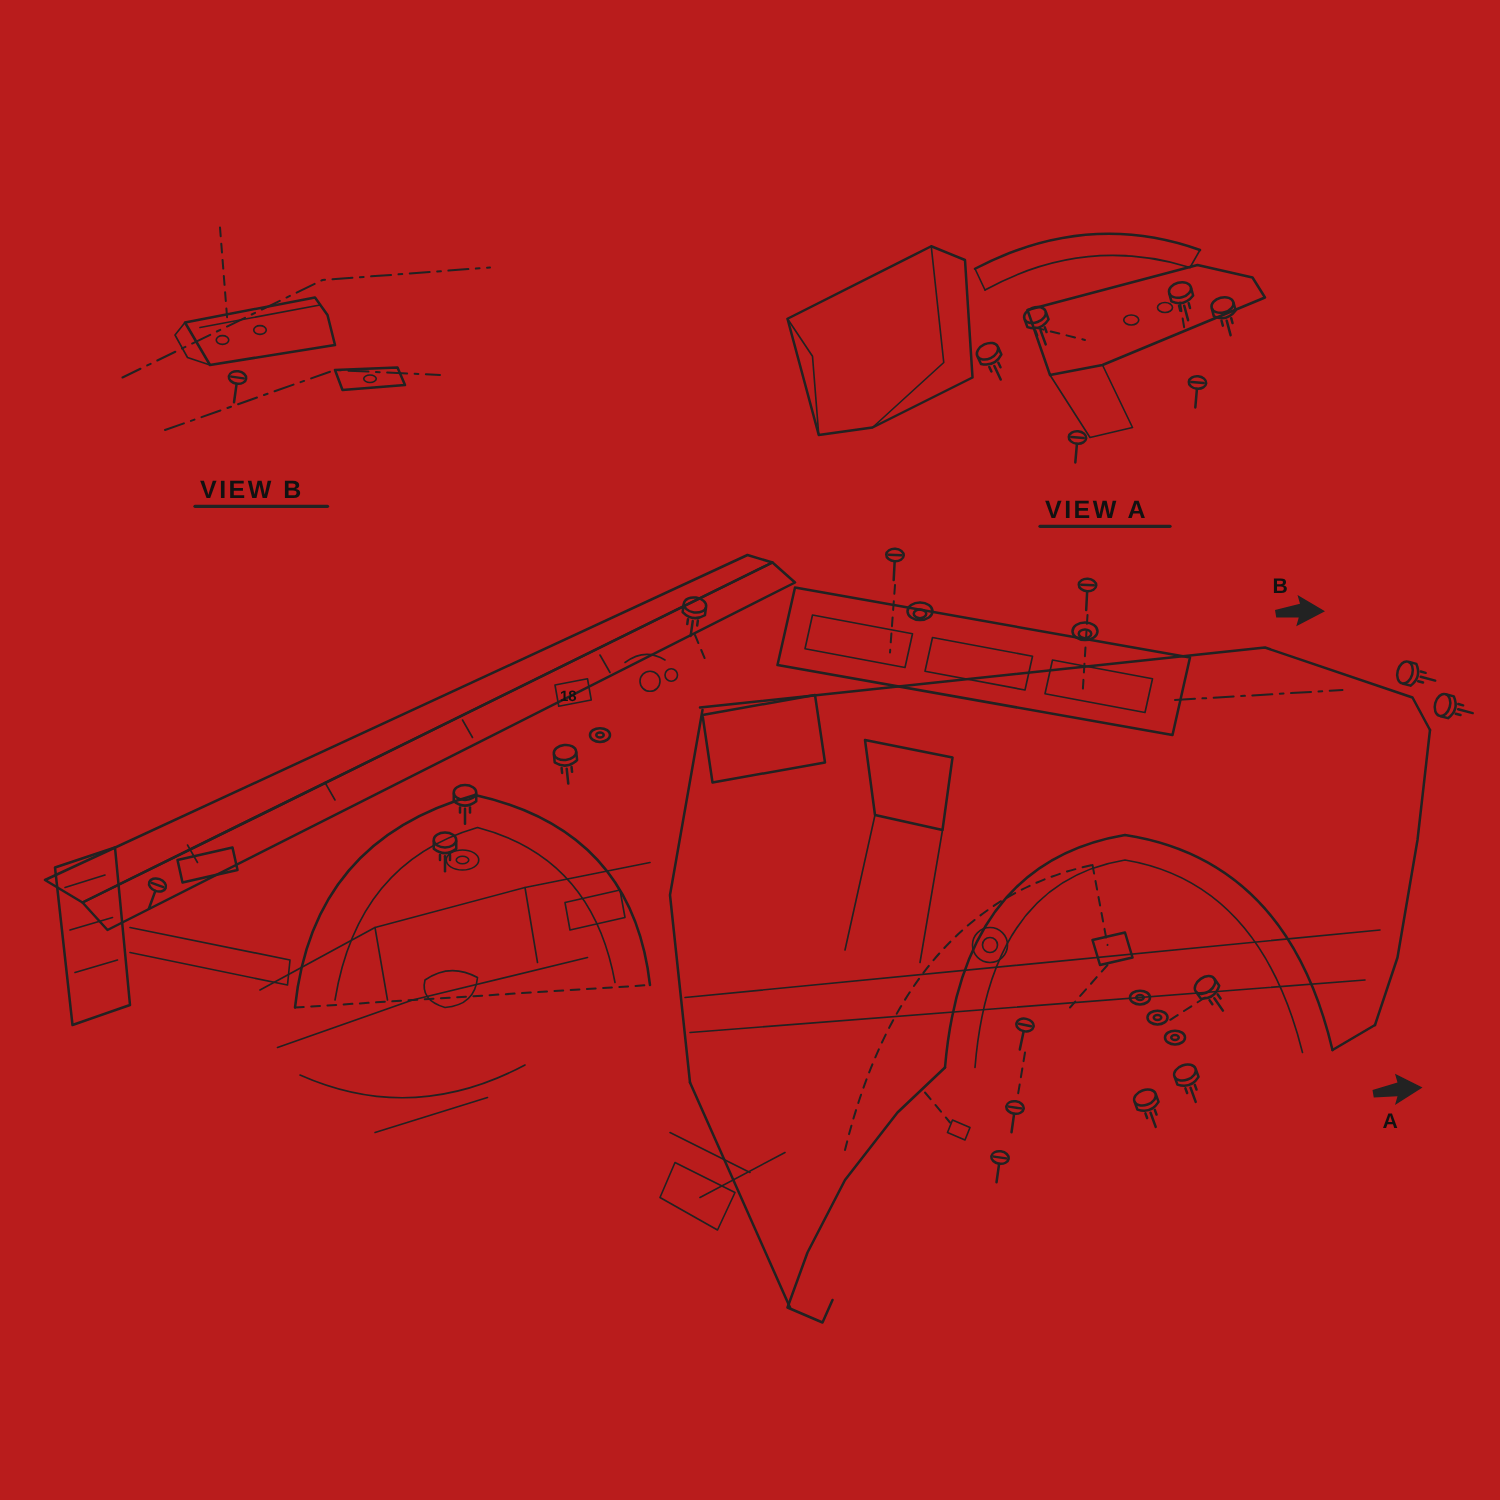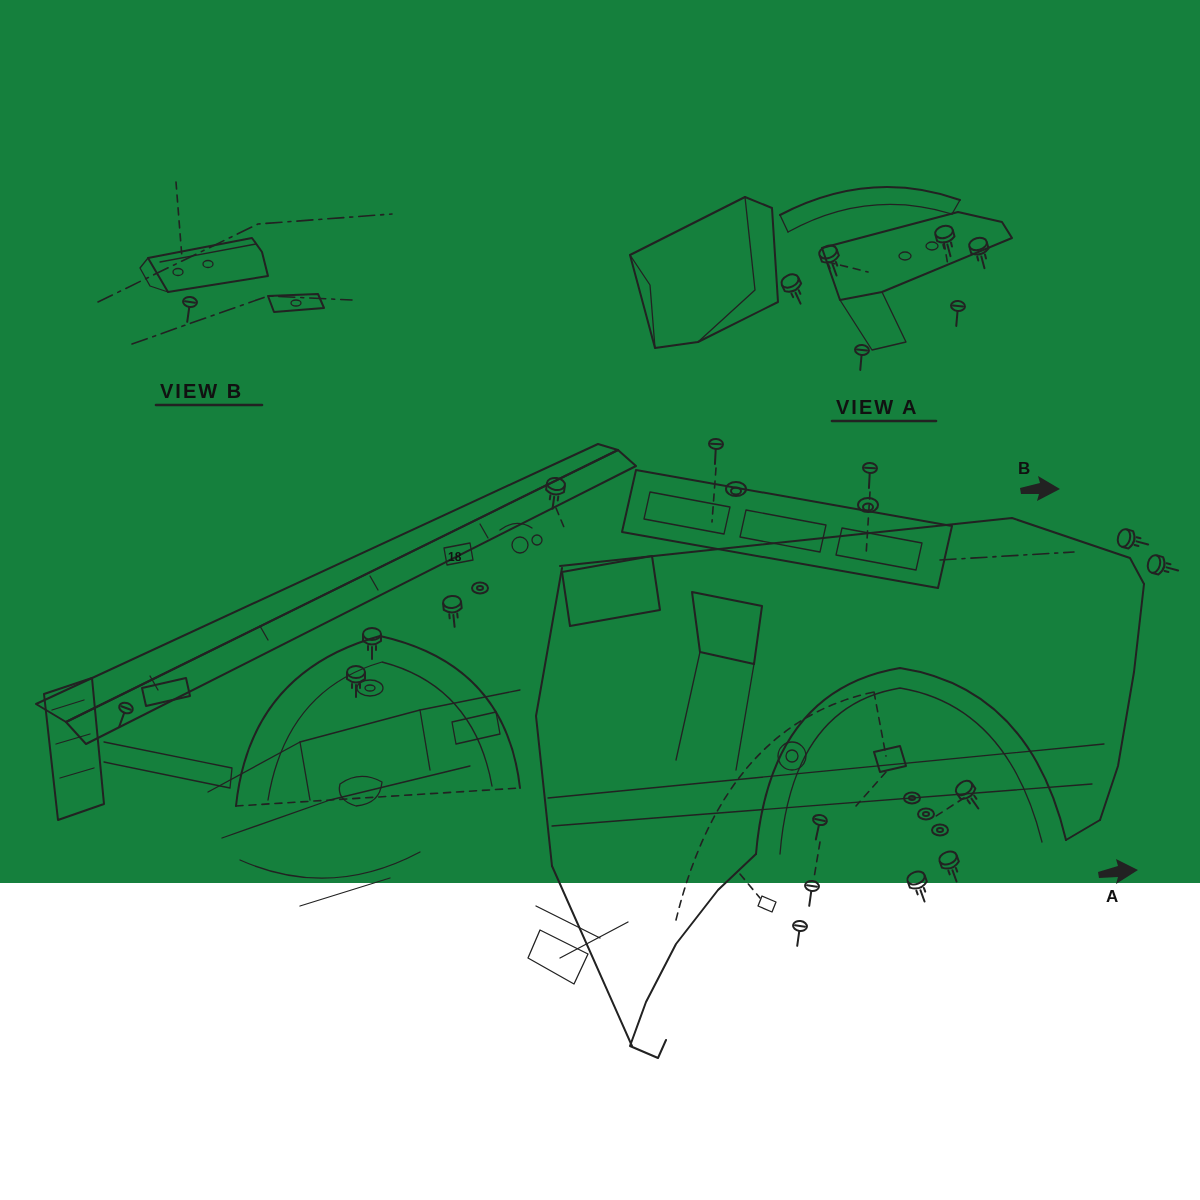--- a/index.html
+++ b/index.html
@@ -1,17 +1,17 @@
 <!DOCTYPE html>
 <html><head>
 <meta charset="utf-8">
 <style>
   html,body{margin:0;padding:0;background:#ffffff;}
   body{width:1200px;height:1200px;overflow:hidden;}
-  .canvas-wrap{width:1200px;height:883px;background:#15803d;}
+  .canvas-wrap{width:1200px;height:1200px;background:#b91c1c;}
   svg{display:block;}
   .ink{stroke:#222222;fill:none;stroke-width:2;stroke-linecap:round;stroke-linejoin:round;}
   .thin{stroke-width:1.3;}
   .dash{stroke-dasharray:7 6;stroke-width:1.6;}
   .dashdot{stroke-dasharray:16 6 3 6;stroke-width:1.6;}
   .lbl{font-family:"Liberation Sans",sans-serif;font-weight:bold;font-size:20px;fill:#111111;stroke:none;letter-spacing:2px;}
   .lbl-small{font-family:"Liberation Sans",sans-serif;font-weight:bold;font-size:17px;fill:#111111;stroke:none;}
   .lbl-tiny{font-family:"Liberation Sans",sans-serif;font-weight:bold;font-size:12px;fill:#111111;stroke:none;letter-spacing:0;}
   .solid{fill:#222222;stroke:none;}
 </style>

